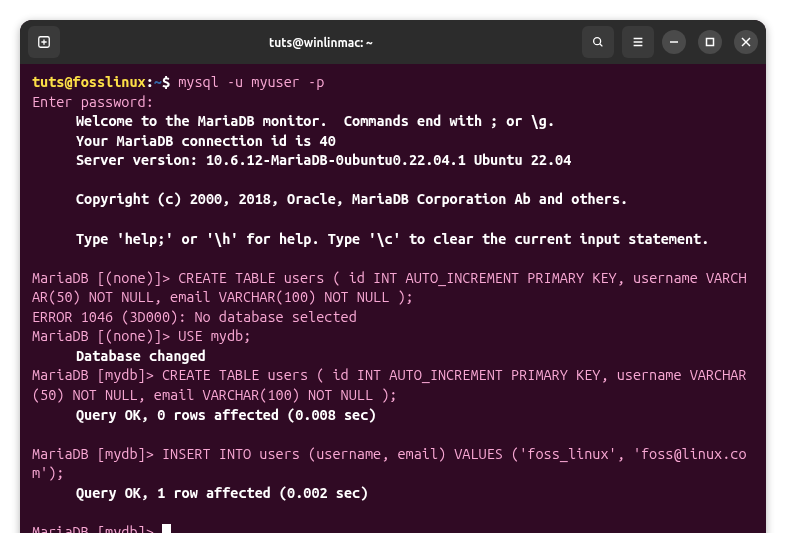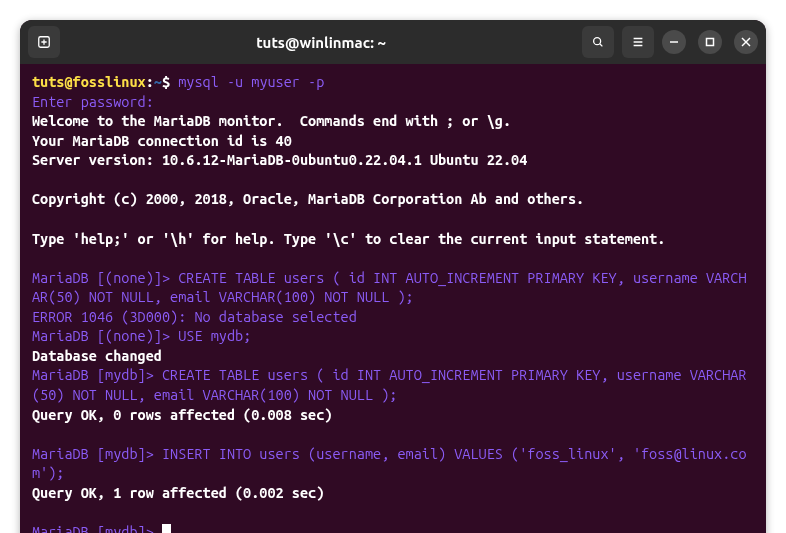--- a/index.html
+++ b/index.html
@@ -33,21 +33,21 @@
     .titlebar-left, .titlebar-right {
       display: flex;
       align-items: center;
       gap: 8px;
     }
     .titlebar-center {
       flex: 1;
       text-align: center;
       color: #ffffff;
       font-family: 'Ubuntu', sans-serif;
-      font-size: 15px;
+      font-size: 12px;
       font-weight: bold;
     }
     .titlebar-btn {
       width: 32px;
       height: 32px;
       border-radius: 6px;
       background: #3a3a3a;
       display: flex;
       align-items: center;
       justify-content: center;
@@ -80,35 +80,36 @@
       line-height: 1.35;
       color: #ffffff;
       white-space: pre-wrap;
       word-break: break-all;
     }
     .line {
       display: block;
     }
     .bold {
       font-weight: bold;
+      margin-left: 44px;
     }
     .prompt-user {
       color: #fde047;
       font-weight: bold;
     }
     .prompt-sep {
       color: #ffffff;
       font-weight: bold;
     }
     .prompt-path {
       color: #3465a4;
       font-weight: bold;
     }
     .normal {
-      color: #8b5cf6;
+      color: #f9a8d4;
       font-weight: normal;
     }
     .cursor-block {
       display: inline-block;
       width: 9px;
       height: 16px;
       background: #ffffff;
       vertical-align: text-bottom;
     }
   </style>

